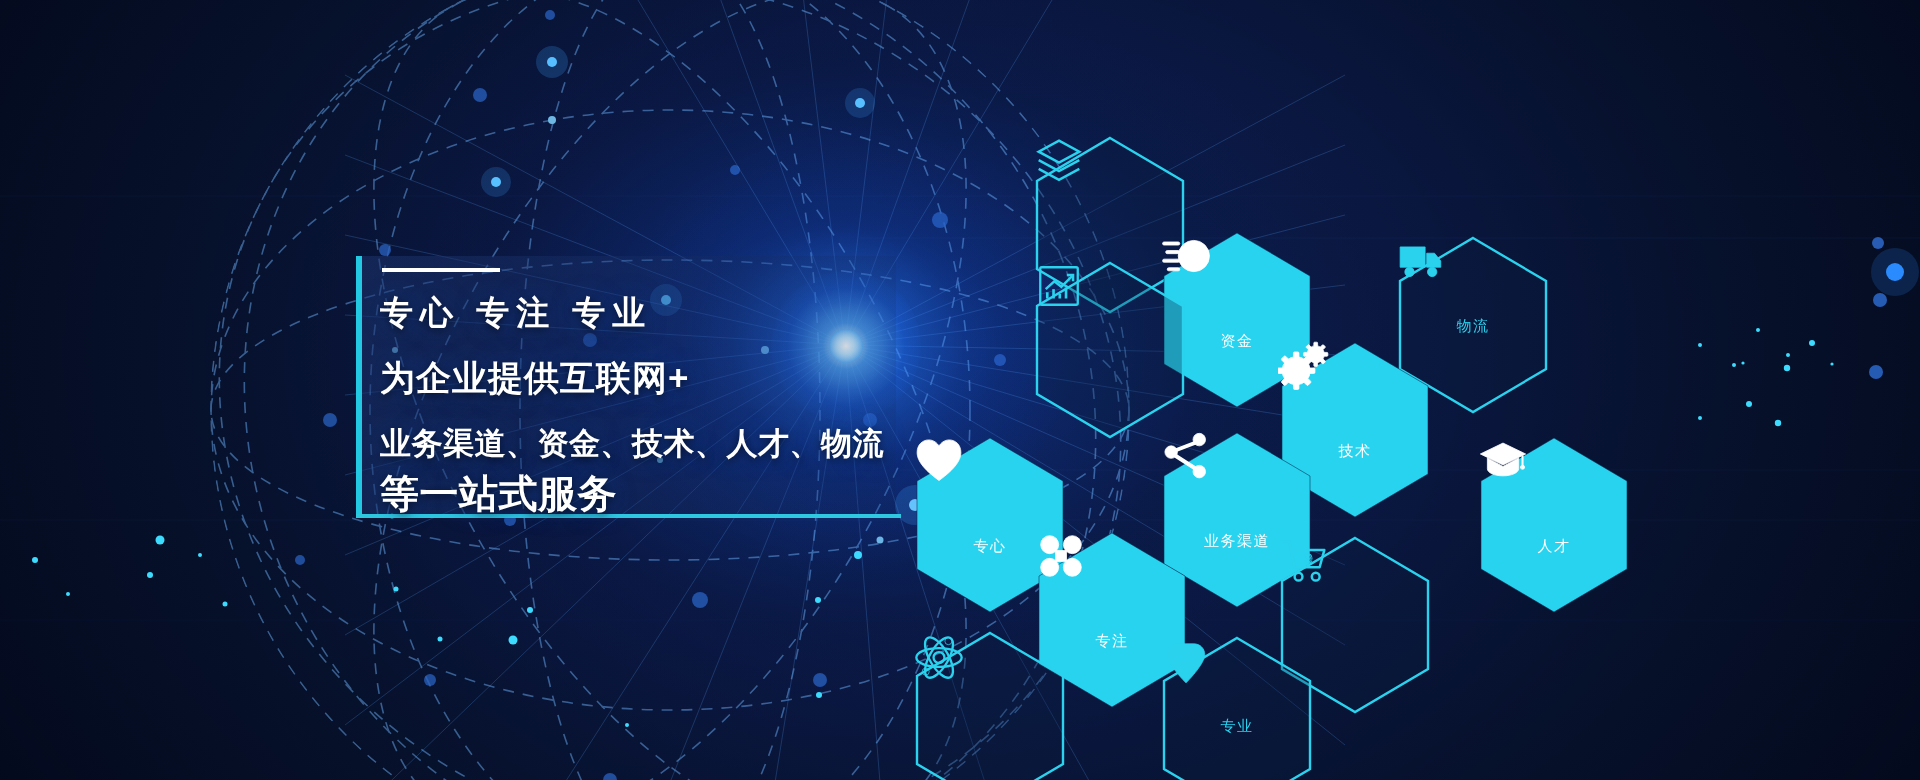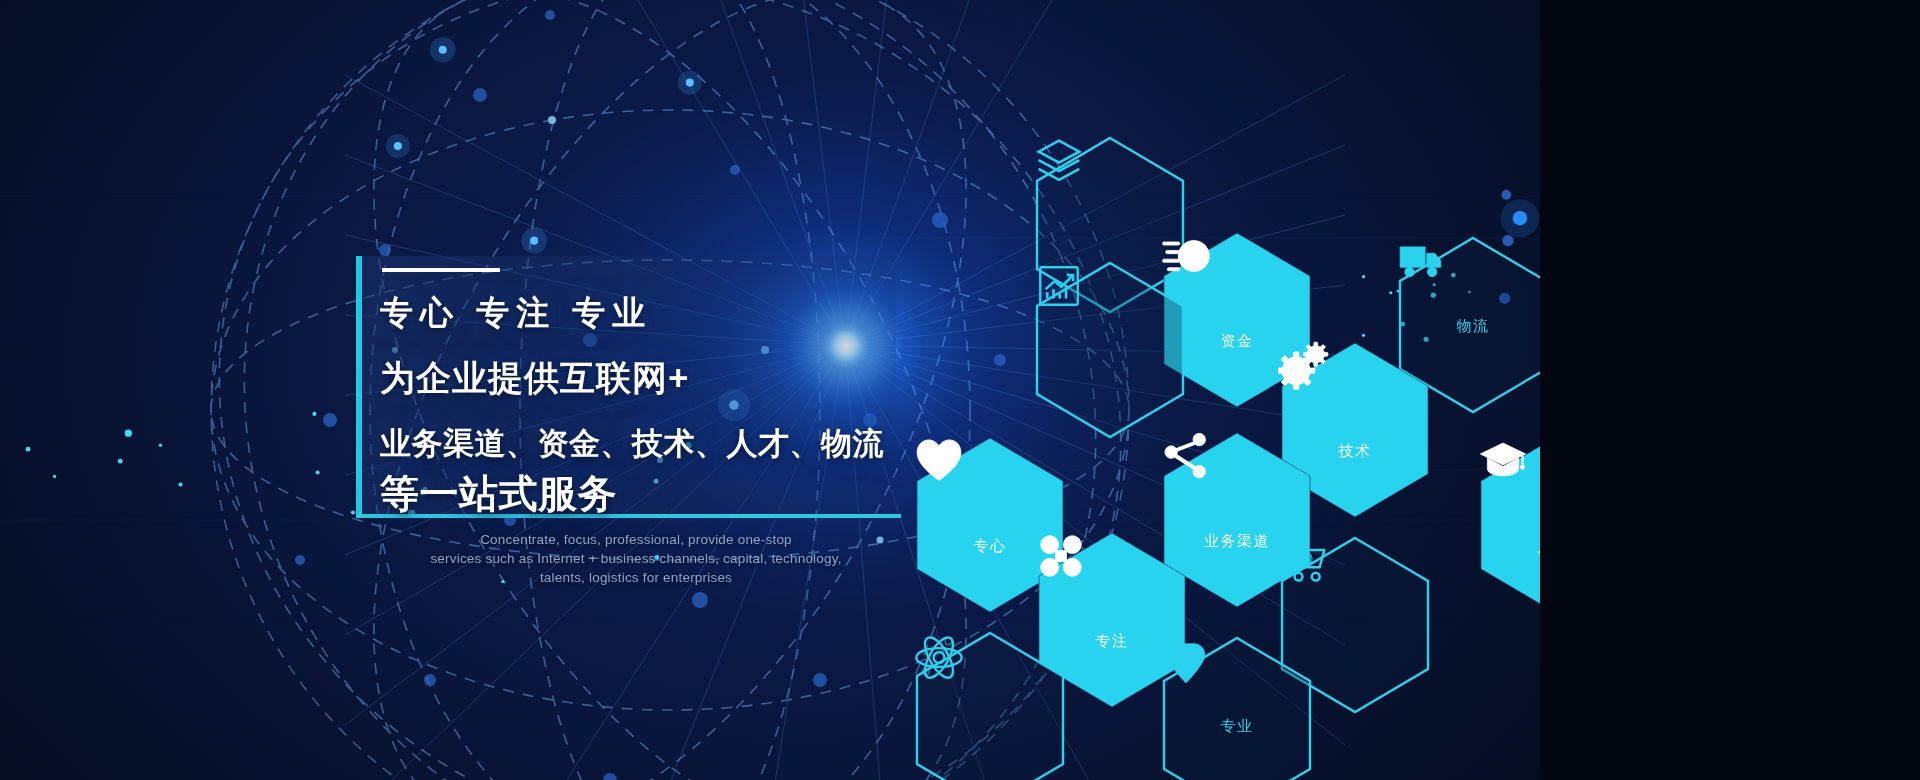--- a/index.html
+++ b/index.html
@@ -1,18 +1,18 @@
 <!DOCTYPE html>
 <html><head>
 <meta charset="utf-8">
 <style>
   html,body{margin:0;padding:0;background:#02060f;}
   *{box-sizing:border-box;}
   #stage{
-    position:relative;width:1540px;height:780px;overflow:hidden;
+    position:relative;width:1920px;height:780px;overflow:hidden;
     font-family:"Liberation Sans","DejaVu Sans",sans-serif;
     background:
       radial-gradient(ellipse 900px 700px at 845px 345px, rgba(30,120,255,.50) 0%, rgba(18,70,190,.28) 18%, rgba(8,30,90,.10) 40%, rgba(0,0,0,0) 62%),
       radial-gradient(ellipse 1200px 900px at 50% 45%, #0c1f52 0%, #0a1740 38%, #061029 68%, #03081a 100%),
       linear-gradient(160deg,#040a1e 0%,#07122f 40%,#050d24 100%);
   }
 
   
   .layer{position:absolute;inset:0;pointer-events:none;}
   .globe{left:180px;top:-80px;width:980px;height:980px;position:absolute;opacity:.85;}
@@ -233,25 +233,20 @@
   <div class="panel-bottom-ext"></div>
 
   <div class="tbox">
     <div class="rule"></div>
     <div class="hline h1">专心 专注 专业</div>
     <div class="hline h2">为企业提供互联网+</div>
     <div class="hline h3">业务渠道、资金、技术、人才、物流</div>
     <div class="hline h4">等一站式服务</div>
   </div>
 
-  <div class="sub">
-    <div>Concentrate, focus, professional, provide one-stop</div>
-    <div>services such as Internet + business channels, capital, technology,</div>
-    <div>talents, logistics for enterprises</div>
-  </div>
 
   <div class="hexwrap" id="hexwrap">
       <div class="hex ghost" style="left: 1033px; top: 136px;">
         <svg viewBox="0 0 154 178">
           <polygon points="77,2 150,45 150,133 77,176 4,133 4,45" fill="rgba(10,30,62,0.30)" stroke="#2ad2ee" stroke-width="2.4"></polygon>
         </svg>
         <div class="content">
           <svg class="ico stroked" viewBox="0 0 64 64">
             <polygon points="32,6 58,20 32,34 6,20" stroke-width="3.2"></polygon>
             <polyline points="6,31 32,45 58,31" stroke-width="3.2"></polyline>

